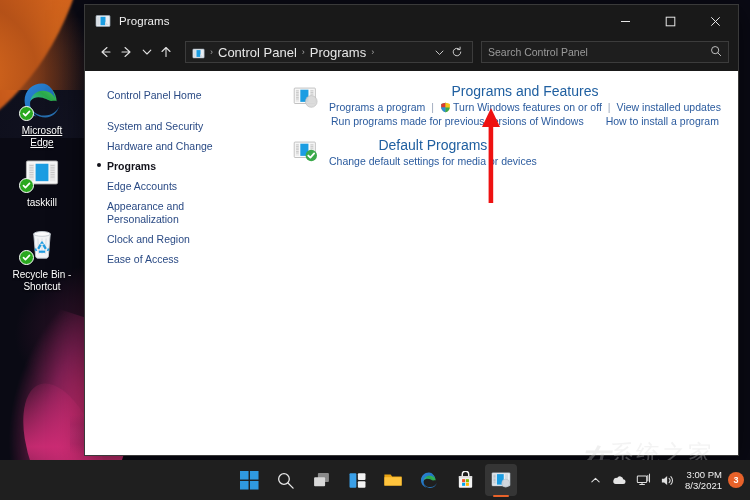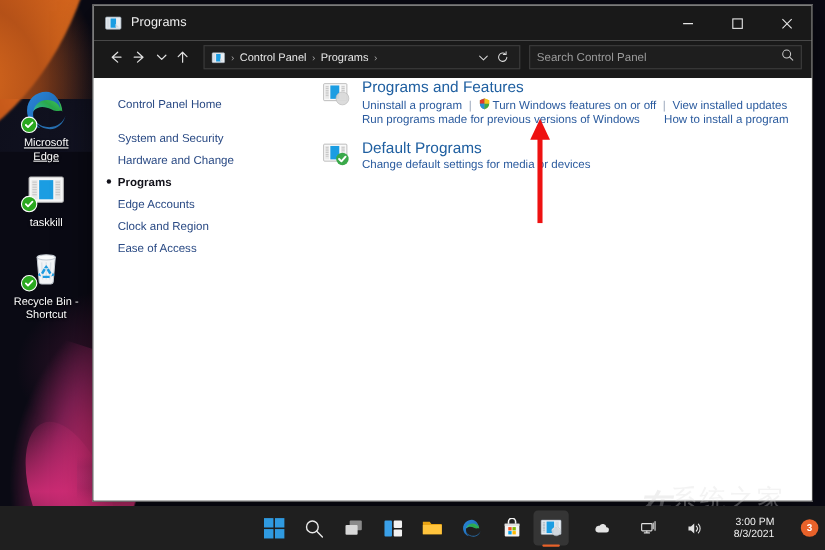--- a/index.html
+++ b/index.html
@@ -142,21 +142,21 @@
     height:22px;
     margin-left:8px;
     background:#1e1e1e;
     border:1px solid #3c3c3c;
     display:flex; align-items:center;
     padding:0 6px;
     min-width:0;
   }
   .crumb-ico { width:13px; height:13px; position:relative; flex:0 0 auto; }
   .crumb {
-    color:#e8e8e8; font-size:10px;
+    color:#e8e8e8; font-size:13px;
     white-space:nowrap;
   }
   .sep { color:#a8a8a8; font-size:9px; margin:0 5px; flex:0 0 auto; }
   .crumb-spacer { flex:1 1 auto; }
   .crumb-chev, .crumb-refresh {
     color:#d8d8d8; width:18px; text-align:center; flex:0 0 auto;
     display:flex; align-items:center; justify-content:center;
   }
   .searchbox {
     width:248px; height:22px;
@@ -199,21 +199,22 @@
   .side-item.current { color:#12121a; font-weight:bold; }
   .side-item.current::before {
     content:"";
     position:absolute; left:12px; top:7px;
     width:4px; height:4px; border-radius:50%;
     background:#12121a;
   }
 
   .content {
     flex:1 1 auto;
-    padding:0 10px 0 14px;
+    padding:12px 10px 0 14px;
+    text-align:center;
   }
   .cat { display:flex; margin-bottom:9px; }
   .cat-ico { width:26px; height:26px; position:relative; flex:0 0 auto; margin-top:1px; }
   .cat-text { margin-left:10px; }
   .cat-title {
     font-size:14px; color:#1f5fa0;
     line-height:17px; margin-bottom:1px;
     font-weight:normal;
   }
   .cat-links { font-size:10.5px; line-height:13.5px; }
@@ -284,21 +285,21 @@
   .tb-item.active { background:rgba(255,255,255,0.10); }
   .tb-item.active::after {
     content:"";
     position:absolute; bottom:-1px; left:50%;
     transform:translateX(-50%);
     width:16px; height:2.5px; border-radius:2px;
     background:#e8622a;
   }
   .tray {
     position:absolute; right:6px;
-    display:flex; align-items:center; gap:20px;
+    display:flex; align-items:center; gap:2px;
     height:40px;
   }
   .tray-ico {
     width:22px; height:30px;
     display:flex; align-items:center; justify-content:center;
     color:#e6e6e6;
   }
   .clock {
     color:#f0f0f0; font-size:9.5px;
     line-height:11.5px; text-align:right;
@@ -506,20 +507,22 @@
   </div>
 
   <div class="winbody">
 
     <div class="sidebar">
       <div class="side-item home">Control Panel Home</div>
       <div class="side-item">System and Security</div>
       <div class="side-item">Hardware and Change</div>
       <div class="side-item current">Programs</div>
       <div class="side-item">Edge Accounts</div>
+      <div class="side-item" style="white-space:pre-line;">Appearance and
+Personalization</div>
       <div class="side-item">Clock and Region</div>
       <div class="side-item">Ease of Access</div>
     </div>
 
     <div class="content">
 
       <div class="cat">
         <div class="cat-ico">
           <svg viewBox="0 0 32 32" width="26" height="26">
             <rect x="1.5" y="5" width="26" height="19" rx="1" fill="#fafafa" stroke="#adadad" stroke-width="0.9"></rect>
@@ -540,21 +543,21 @@
               <rect x="21.6" y="12" width="3.4" height="0.9"></rect>
             </g>
             <circle cx="22.5" cy="21.5" r="7.2" fill="#d9d9d9" opacity="0.92"></circle>
             <circle cx="22.5" cy="21.5" r="7.2" fill="none" stroke="#b5b5b5" stroke-width="0.7"></circle>
           </svg>
         </div>
         <div class="cat-text">
           <div class="cat-title">Programs and Features</div>
           <div class="cat-links">
             <span>
-              <a href="#">Uninstall a program</a><span class="pipe">|</span><span class="shield-ico"><svg viewBox="0 0 12 12" width="11" height="11">
+              <a href="#">Programs a program</a><span class="pipe">|</span><span class="shield-ico"><svg viewBox="0 0 12 12" width="11" height="11">
                     <path d="M6 0.7L10.6 2.3v3.5c0 2.6-1.9 4.6-4.6 5.5C3.3 10.4 1.4 8.4 1.4 5.8V2.3z" fill="#f5c518"></path>
                     <path d="M6 0.7L1.4 2.3v3.5c0 2.6 1.9 4.6 4.6 5.5z" fill="#2a8fd8"></path>
                     <path d="M6 0.7v10.6c2.7-0.9 4.6-2.9 4.6-5.5V2.3z" fill="#e44a2a" opacity="0.0"></path>
                     <path d="M6 0.7L10.6 2.3v3.5c0 2.6-1.9 4.6-4.6 5.5z" fill="#4caf50" opacity="0.0"></path>
                     <path d="M1.4 2.3L6 0.7v5.2H1.4z" fill="#e03a2a"></path>
                     <path d="M6 0.7l4.6 1.6v3.6H6z" fill="#f5c518"></path>
                     <path d="M1.4 5.9H6v5.4C3.3 10.4 1.4 8.4 1.4 5.8z" fill="#2a8fd8"></path>
                     <path d="M6 5.9h4.6c0 2.6-1.9 4.6-4.6 5.4z" fill="#3aa94a"></path>
                   </svg></span><a href="#">Turn Windows features on or off</a><span class="pipe">|</span><a href="#">View installed updates</a>
             </span><br>

